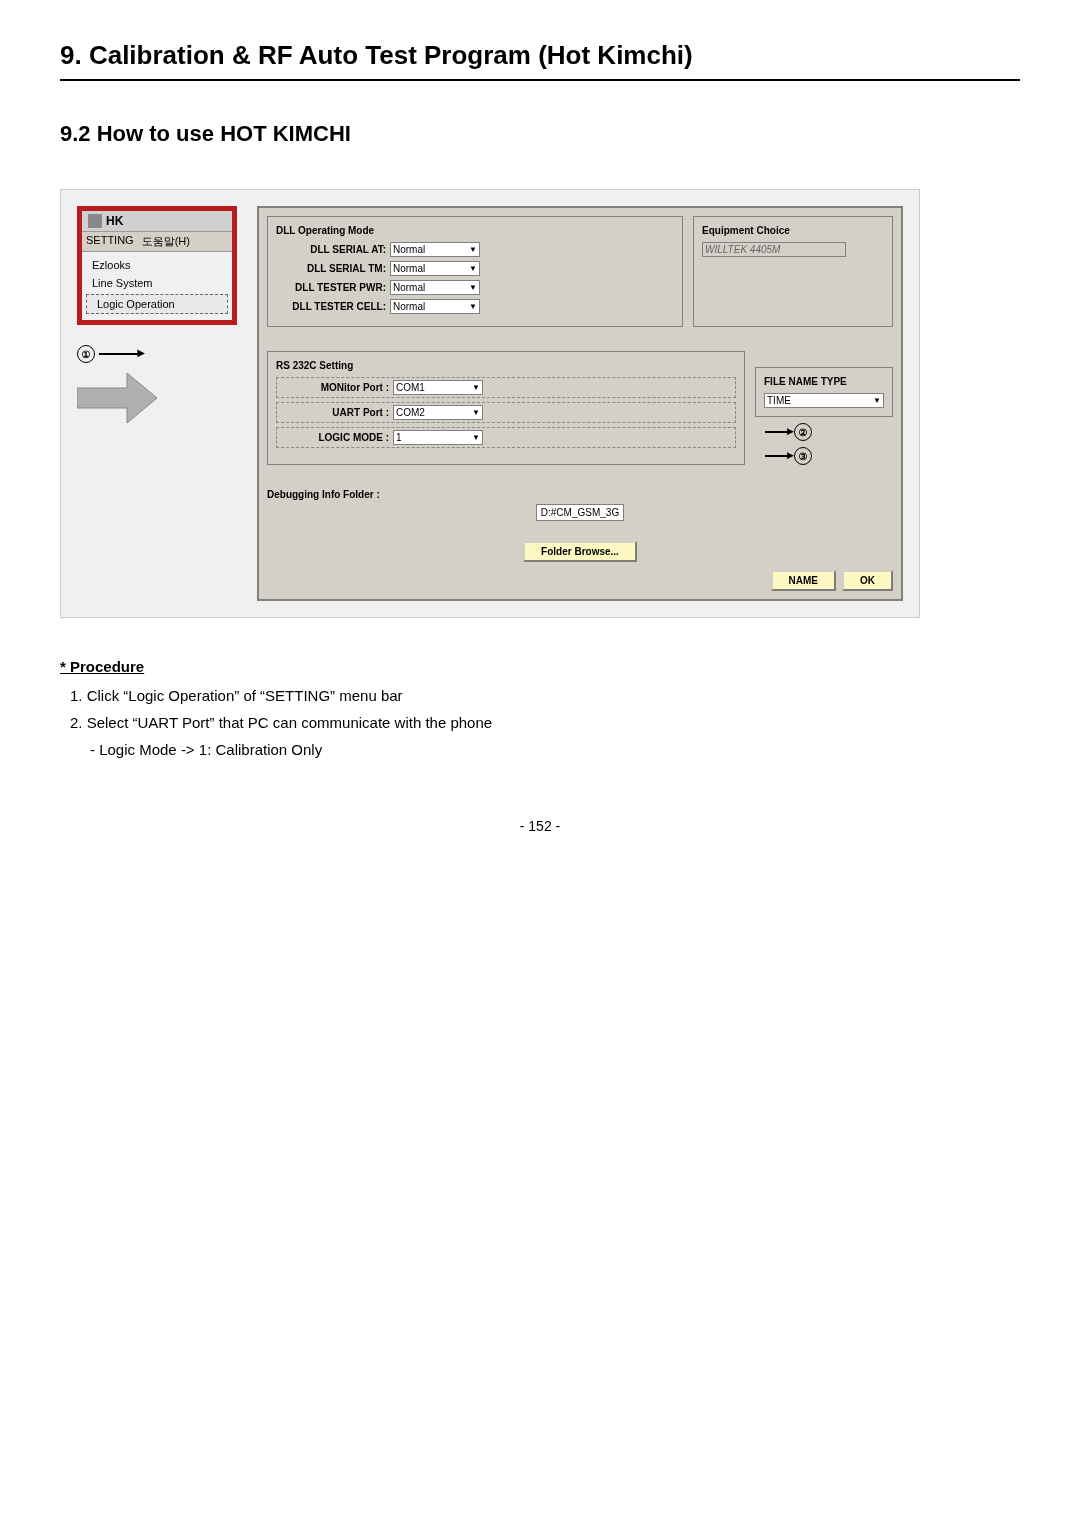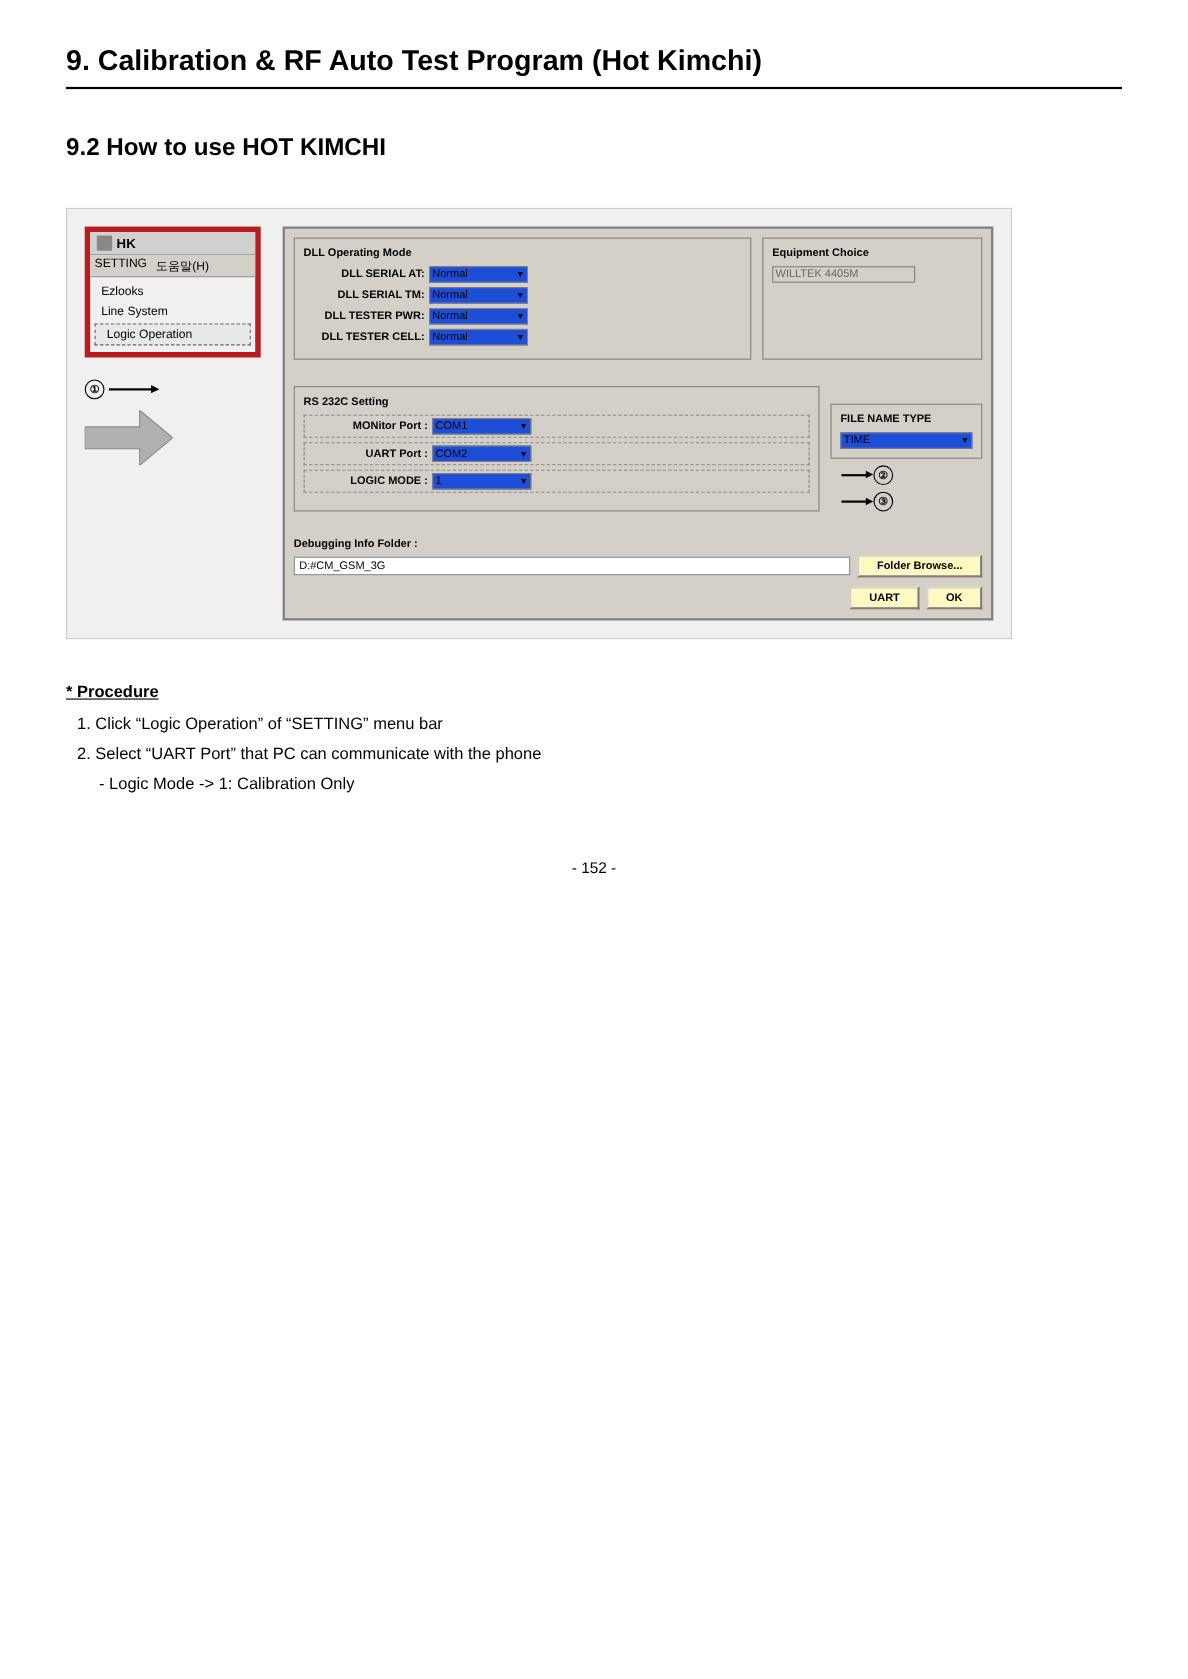--- a/index.html
+++ b/index.html
@@ -130,41 +130,42 @@
     }
 
     .field-label {
       font-size: 10px;
       font-weight: bold;
       width: 110px;
       text-align: right;
     }
 
     .field-select {
-      background: #1d4ed8;
+      background: #ffffff;
       border: 1px solid #808080;
       font-size: 10px;
       padding: 1px 2px;
       width: 90px;
       display: flex;
       align-items: center;
       justify-content: space-between;
     }
 
     .dropdown-arrow {
       font-size: 8px;
     }
 
     .disabled-select {
       background: #d4d0c8;
       border: 1px solid #808080;
       font-size: 10px;
       padding: 1px 2px;
-      width: 130px;
+      width: 144px;
       color: #666;
+      font-style: italic;
     }
 
     .path-field {
       background: white;
       border: 1px solid #808080;
       font-size: 10px;
       padding: 2px 4px;
       flex: 1;
     }
 
@@ -380,28 +381,28 @@
               </span>
               <span class="circle-num">③</span>
             </div>
           </div>
         </div>
 
       </div>
 
       <div style="margin-bottom:8px;">
         <div style="font-size:10px; font-weight:bold; margin-bottom:4px;">Debugging Info Folder :</div>
-        <div style="display:flex; gap:6px; align-items:center;">
+        <div style="display:flex; gap:20px; align-items:center;flex-direction:column;">
           <div class="path-field">D:#CM_GSM_3G</div>
           <button class="dialog-button">Folder Browse...</button>
         </div>
       </div>
 
       <div class="dialog-footer">
-        <button class="dialog-button">UART</button>
+        <button class="dialog-button">NAME</button>
         <button class="dialog-button">OK</button>
       </div>
 
     </div>
   </div>
 
   <div class="procedure-section">
     <div class="procedure-title">* Procedure</div>
     <div class="procedure-item">1. Click “Logic Operation” of “SETTING” menu bar</div>
     <div class="procedure-item">2. Select “UART Port” that PC can communicate with the phone</div>

